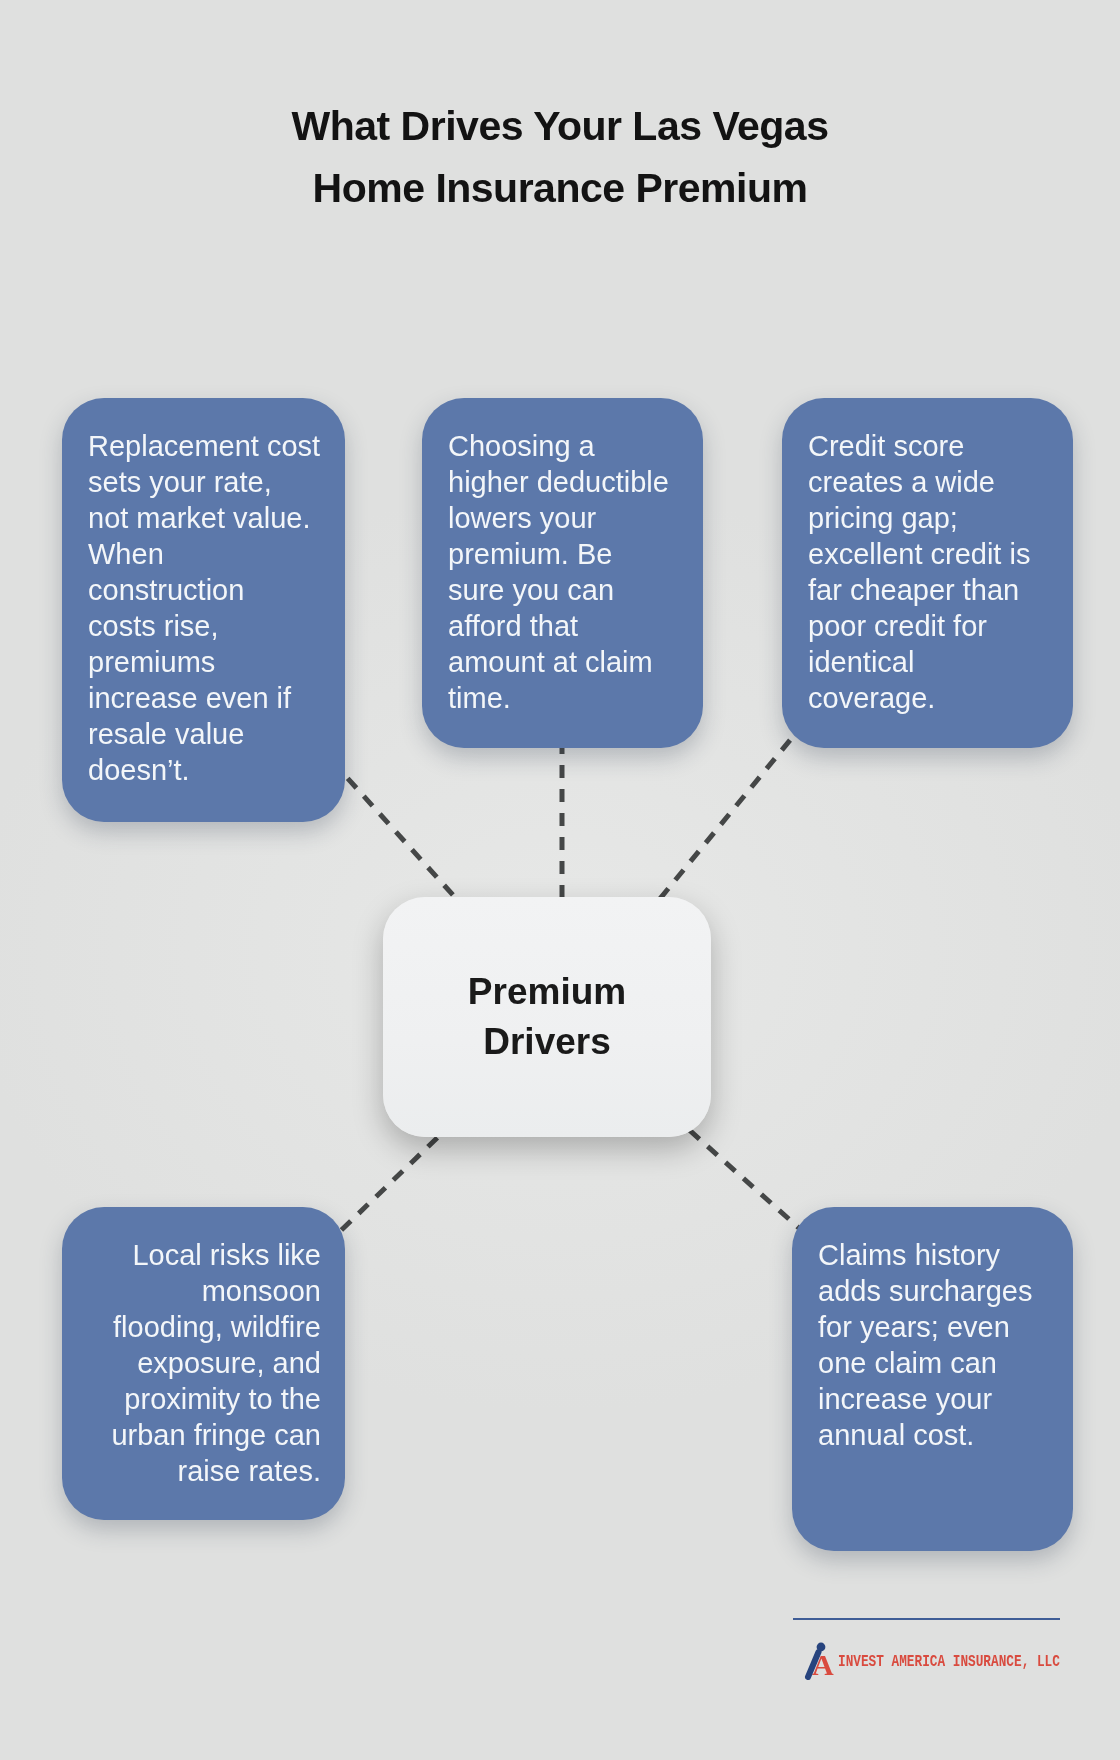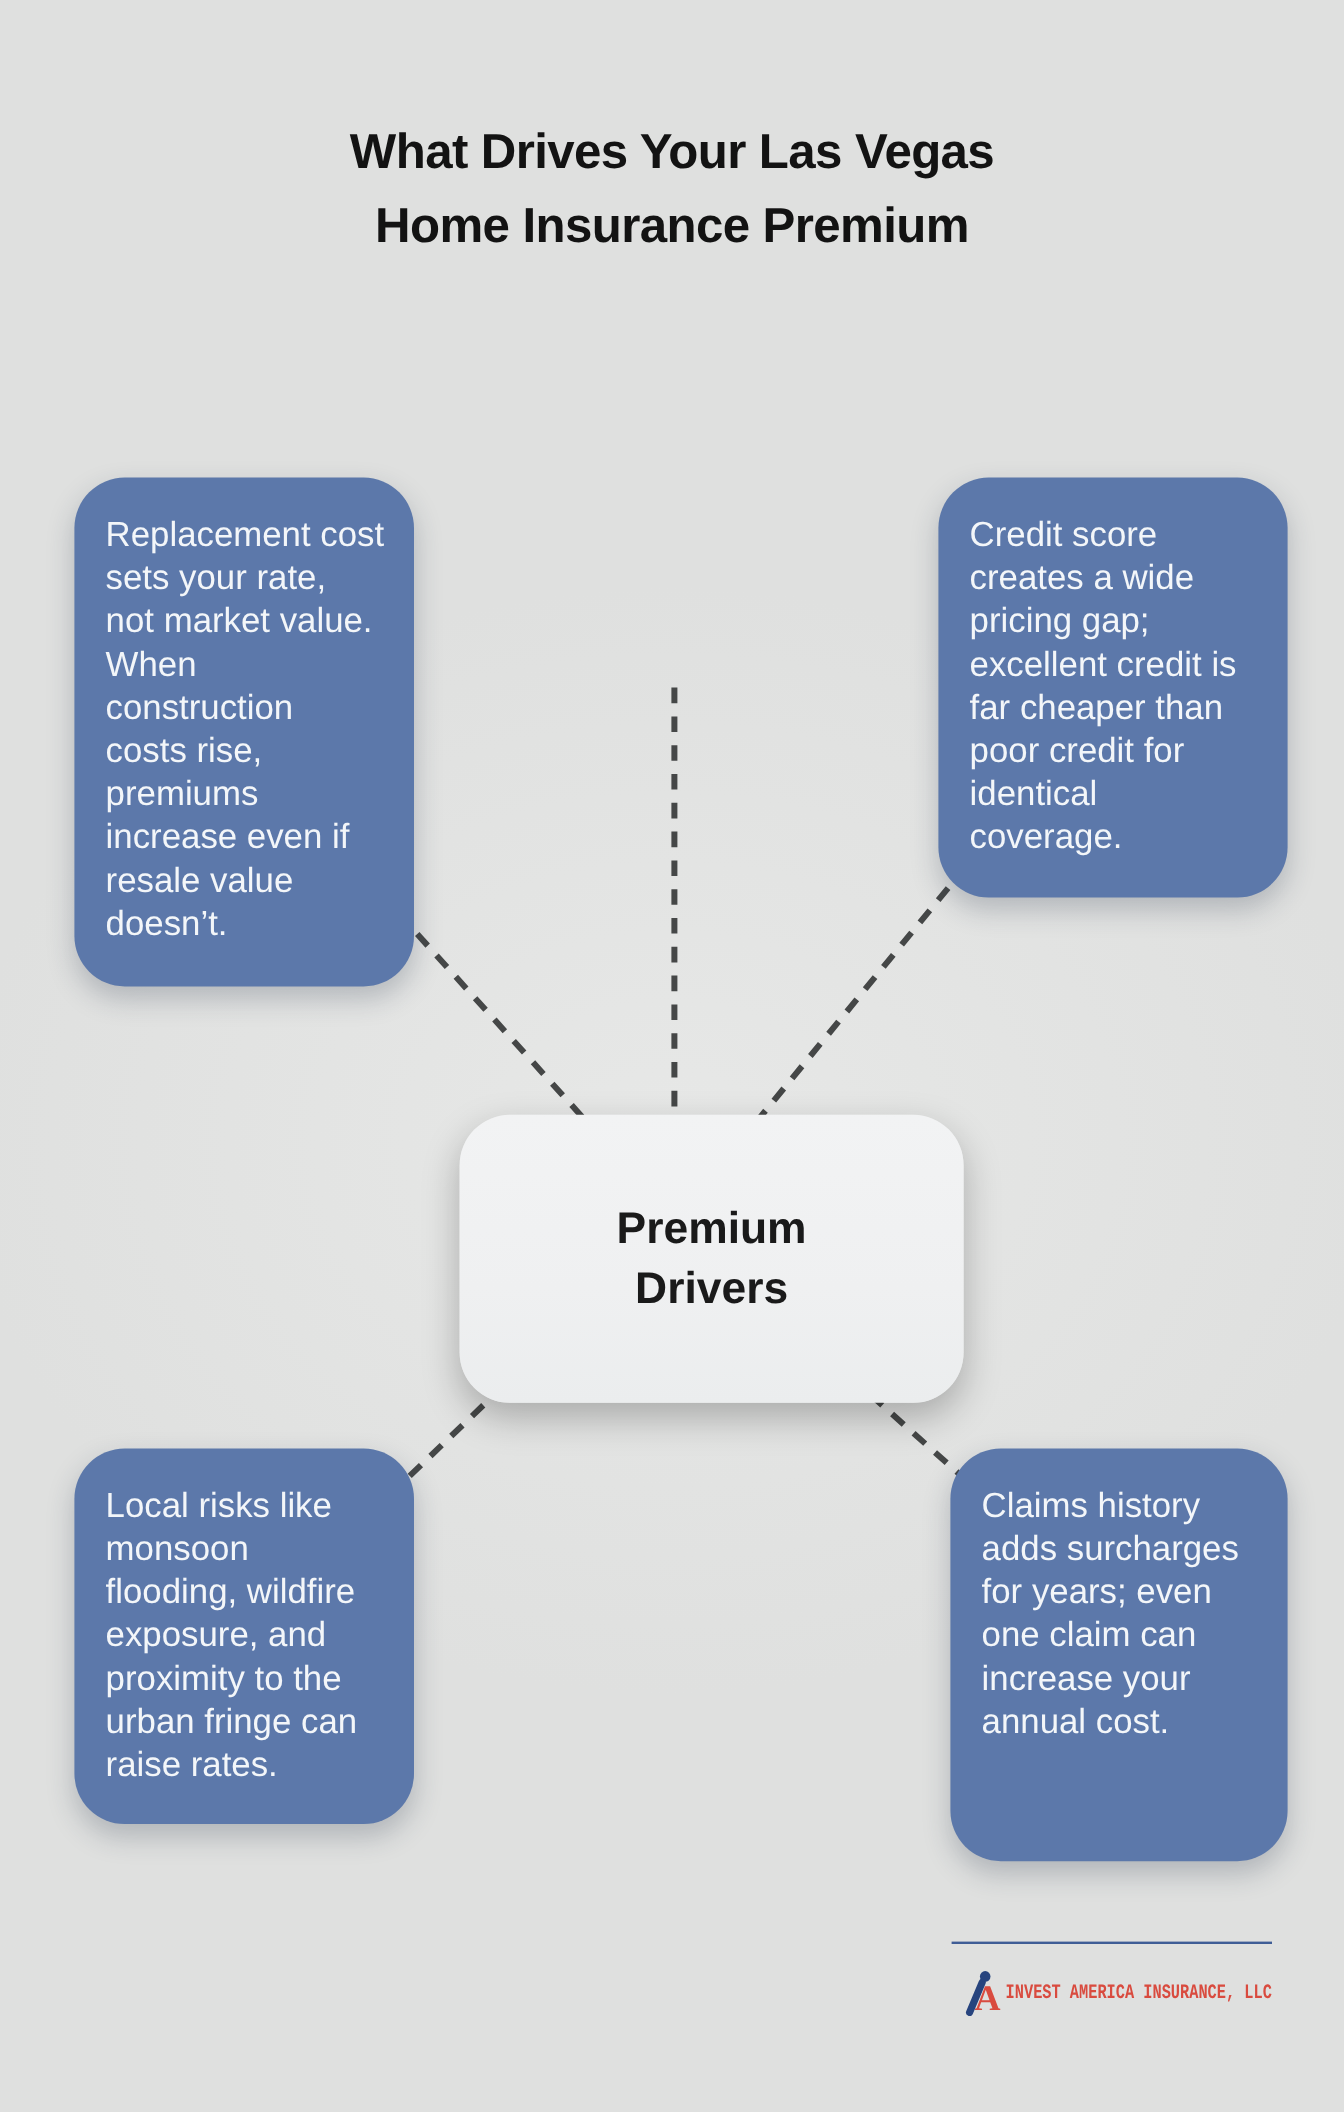--- a/index.html
+++ b/index.html
@@ -48,33 +48,32 @@
     border-radius:42px;
     padding:30px 24px 26px 26px;
     font-size:29px;
     line-height:36px;
     white-space:pre-line;
     box-shadow:0 10px 22px rgba(45,55,75,0.25);
   }
   .factor.f1{left:62px;  top:398px;  width:283px; height:424px;}
   .factor.f2{left:422px; top:398px;  width:281px; height:350px;}
   .factor.f3{left:782px; top:398px;  width:291px; height:350px;}
-  .factor.f4{left:62px;  top:1207px; width:283px; height:313px;}
+  .factor.f4{left:62px;  top:1207px; width:283px; height:313px;text-align:right;}
   .factor.f5{left:792px; top:1207px; width:281px; height:344px;}
   .center-node{
     position:absolute;
     left:383px; top:897px;
-    width:420px; height:240px;
+    width:328px; height:240px;
     border-radius:42px;
     background:linear-gradient(180deg,#f2f3f4 0%, var(--node_bg) 60%, #ebedee 100%);
     box-shadow:0 12px 30px rgba(0,0,0,0.25);
     display:flex;
     align-items:center;
     justify-content:center;
-    margin-top:32px;
   }
   .center-node .label{
     font-size:37px;
     font-weight:700;
     line-height:50px;
     color:#1a1a1a;
     text-align:center;
     white-space:pre-line;
   }
   .footer-rule{
@@ -120,20 +119,28 @@
   <div class="factor f1">Replacement cost
 sets your rate,
 not market value.
 When
 construction
 costs rise,
 premiums
 increase even if
 resale value
 doesn’t.</div>
+  <div class="factor f2">Choosing a
+higher deductible
+lowers your
+premium. Be
+sure you can
+afford that
+amount at claim
+time.</div>
   <div class="factor f3">Credit score
 creates a wide
 pricing gap;
 excellent credit is
 far cheaper than
 poor credit for
 identical
 coverage.</div>
   <div class="factor f4">Local risks like
 monsoon

